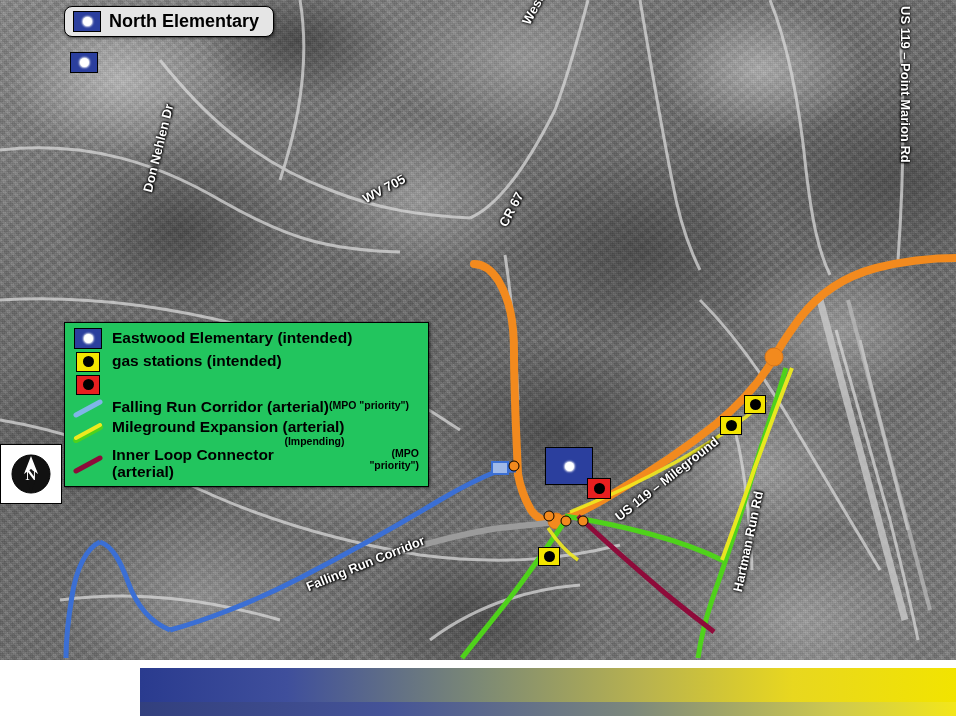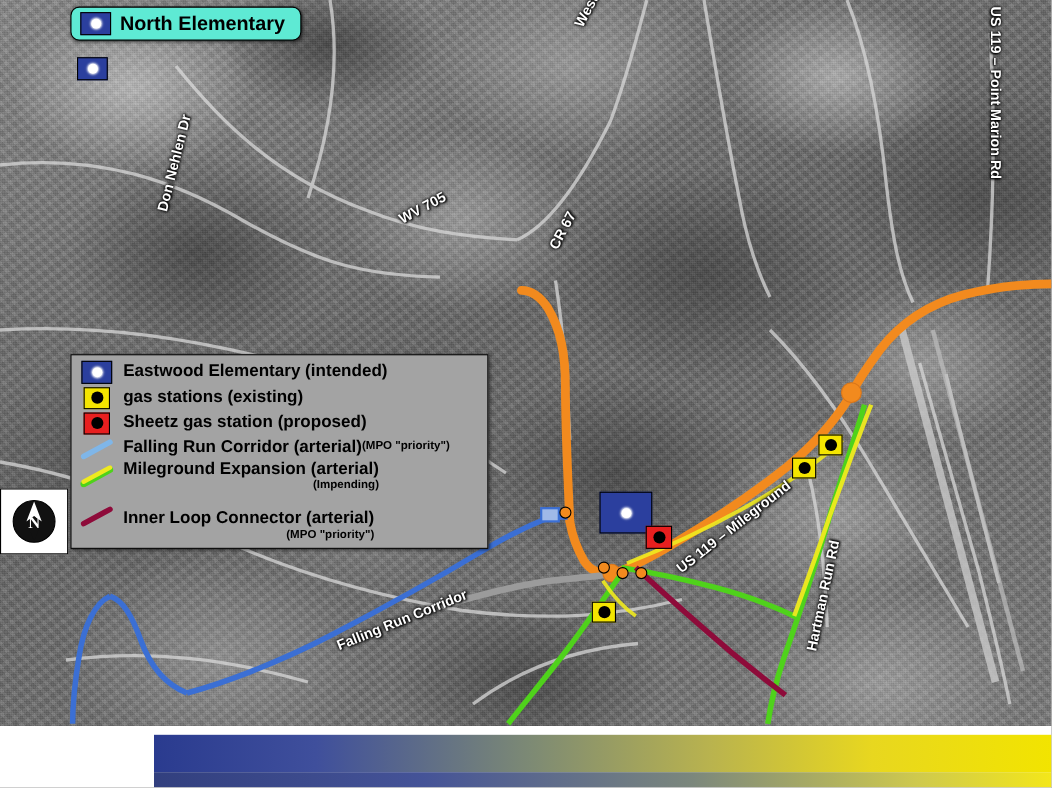--- a/index.html
+++ b/index.html
@@ -72,43 +72,43 @@
     font-size: 13px;
     text-shadow: 0 0 3px #000, 0 0 3px #000, 1px 1px 2px #000;
     white-space: nowrap;
     pointer-events: none;
   }
 
   
   .title-box {
     position: absolute;
     left: 64px; top: 6px;
-    background: #5eead4;
+    background: #e5e5e5;
     border: 1px solid #000;
     border-radius: 8px;
     padding: 4px 14px 4px 8px;
     display: flex;
     align-items: center;
     gap: 8px;
     box-shadow: 1px 1px 3px rgba(0,0,0,.6);
   }
   .title-box .label {
     font-size: 18px;
     font-weight: bold;
     color: #000;
   }
 
   
   .legend-box {
     position: absolute;
     left: 64px; top: 322px;
-    background: #a3a3a3;
+    background: #22c55e;
     border: 1px solid #000;
     box-shadow: 1px 1px 3px rgba(0,0,0,.6);
-    padding: 4px 24px 6px 8px;
+    padding: 4px 9px 6px 8px;
     width: 346px;
   }
   .legend-row {
     display: flex;
     align-items: center;
     gap: 9px;
     min-height: 23px;
   }
   .legend-sym {
     width: 30px;
@@ -356,28 +356,27 @@
       <span class="legend-sym">
         <span class="school-sym"></span>
       </span>
       <span class="legend-text">Eastwood Elementary (intended)</span>
     </div>
 
     <div class="legend-row">
       <span class="legend-sym">
         <span class="gas-sym"></span>
       </span>
-      <span class="legend-text">gas stations (existing)</span>
+      <span class="legend-text">gas stations (intended)</span>
     </div>
 
     <div class="legend-row">
       <span class="legend-sym">
         <span class="sheetz-sym"></span>
       </span>
-      <span class="legend-text">Sheetz gas station (proposed)</span>
     </div>
 
     <div class="legend-row">
       <span class="legend-sym">
         <svg width="30" height="20">
             <path d="M3,17 L27,4" stroke="#7fb6e8" stroke-width="5" stroke-linecap="round" fill="none"></path>
           </svg>
       </span>
       <span style="display:flex; flex-direction:row;">
         <span class="legend-text">Falling Run Corridor (arterial)</span>
@@ -397,21 +396,21 @@
         <span class="legend-sub">(Impending)</span>
       </span>
     </div>
 
     <div class="legend-row">
       <span class="legend-sym">
         <svg width="30" height="20">
             <path d="M3,17 L27,4" stroke="#8E0B3A" stroke-width="5" stroke-linecap="round" fill="none"></path>
           </svg>
       </span>
-      <span style="display:flex; flex-direction:column;margin-top:16px;">
+      <span style="display:flex; flex-direction:row;">
         <span class="legend-text">Inner Loop Connector (arterial)</span>
         <span class="legend-sub">(MPO "priority")</span>
       </span>
     </div>
 
   </div>
 
   <div class="compass">
     <svg width="46" height="46" viewBox="0 0 46 46">
       <circle cx="23" cy="23" r="19" fill="#111" stroke="#000" stroke-width="1"></circle>

